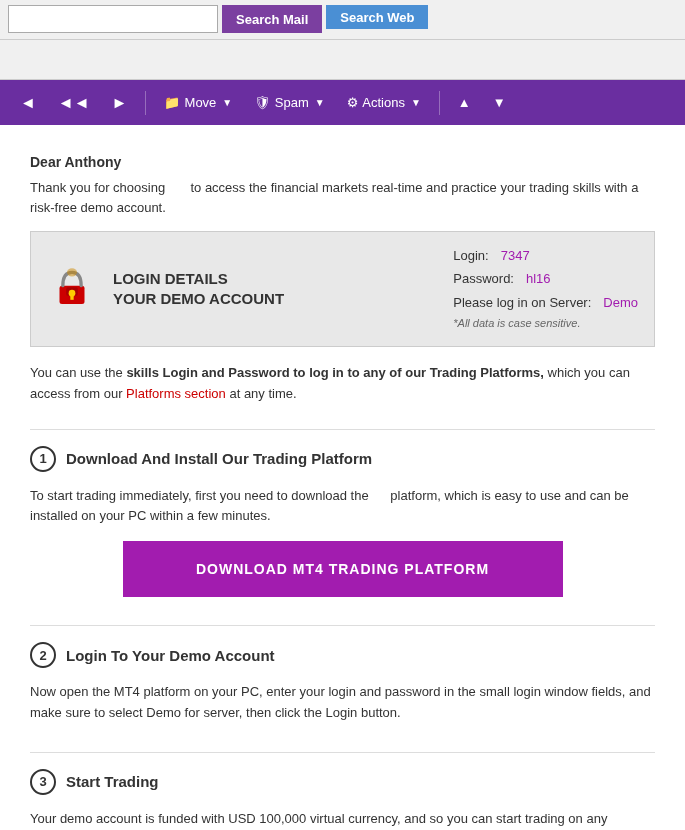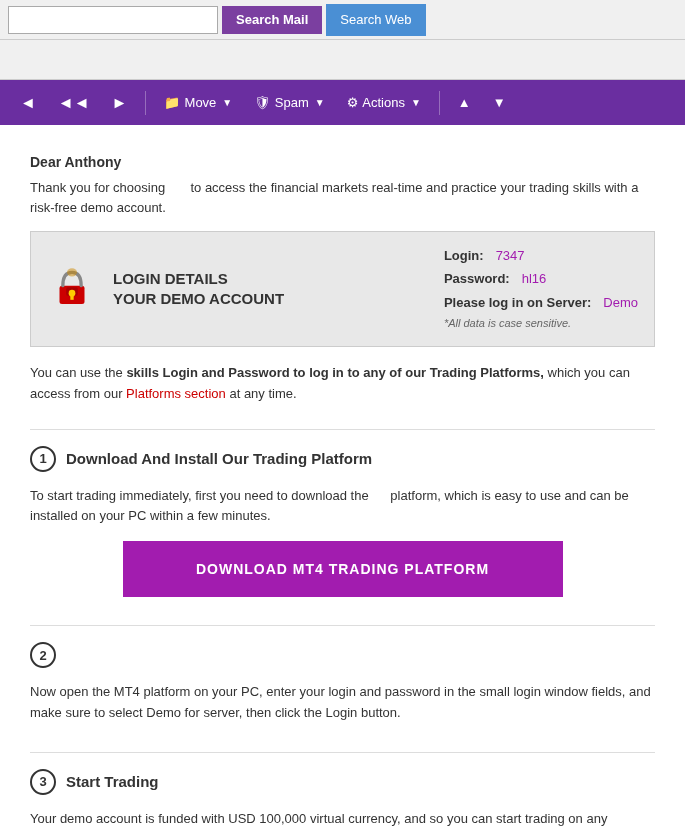--- a/index.html
+++ b/index.html
@@ -1,21 +1,21 @@
 <!DOCTYPE html>
 <html><head>
   <meta charset="utf-8">
   <style>
     * { margin: 0; padding: 0; box-sizing: border-box; }
     body { font-family: Arial, sans-serif; font-size: 13px; color: #333; background: #fff; width: 685px; }
 
     
     .search-bar {
       display: flex;
-      align-items: center;
+      align-items: flex-start;
       padding: 5px 8px;
       background: #f0f0f0;
       height: 40px;
       border-bottom: 1px solid #ccc;
     }
     .search-input {
       width: 210px;
       height: 28px;
       border: 1px solid #aaa;
       padding: 0 6px;
@@ -31,25 +31,25 @@
       margin-left: 4px;
       cursor: pointer;
       font-size: 13px;
       font-weight: bold;
     }
     .btn-search-web {
       background: #4a8fd4;
       color: #fff;
       border: none;
       padding: 5px 14px;
-      height: 32px;
+      height: 24px;
       margin-left: 4px;
       cursor: pointer;
       font-size: 13px;
-      font-weight: normal;
+      font-weight: bold;
     }
 
     
     .spacer-row {
       height: 40px;
       background: #f0f0f0;
       border-bottom: 1px solid #ccc;
     }
 
     
@@ -118,21 +118,21 @@
       font-size: 15px;
       color: #333;
       line-height: 1.3;
     }
     .account-credentials {
       margin-left: auto;
       font-size: 13px;
       line-height: 1.8;
     }
     .cred-row { display: flex; gap: 12px; }
-    .cred-label { font-weight: bold; color: #333; }
+    .cred-label { font-weight: normal; color: #333; }
     .cred-value { color: #a21caf; }
     .cred-note { font-size: 11px; color: #666; margin-top: 0; font-style: italic; }
 
     .platforms-text {
       font-size: 13px;
       line-height: 1.6;
       margin-bottom: 24px;
     }
     .link-text { color: #c00; cursor: pointer; }
     .bold-text { font-weight: bold; }
@@ -300,20 +300,21 @@
     </p>
     <button class="download-btn">DOWNLOAD     MT4 TRADING PLATFORM</button>
   </div>
 
   <hr class="step-divider">
   <div class="step-section">
     <div class="step-header">
       <div class="step-number">
         <span>2</span>
       </div>
+      <span class="step-title">Login To Your Demo Account</span>
     </div>
     <p class="step-desc">Now open the     MT4 platform on your PC, enter your login and password in the small login window fields, and make sure to select      Demo for server, then click the Login button.</p>
   </div>
 
   <hr class="step-divider">
   <div class="step-section">
     <div class="step-header">
       <div class="step-number">
         <span>3</span>
       </div>

